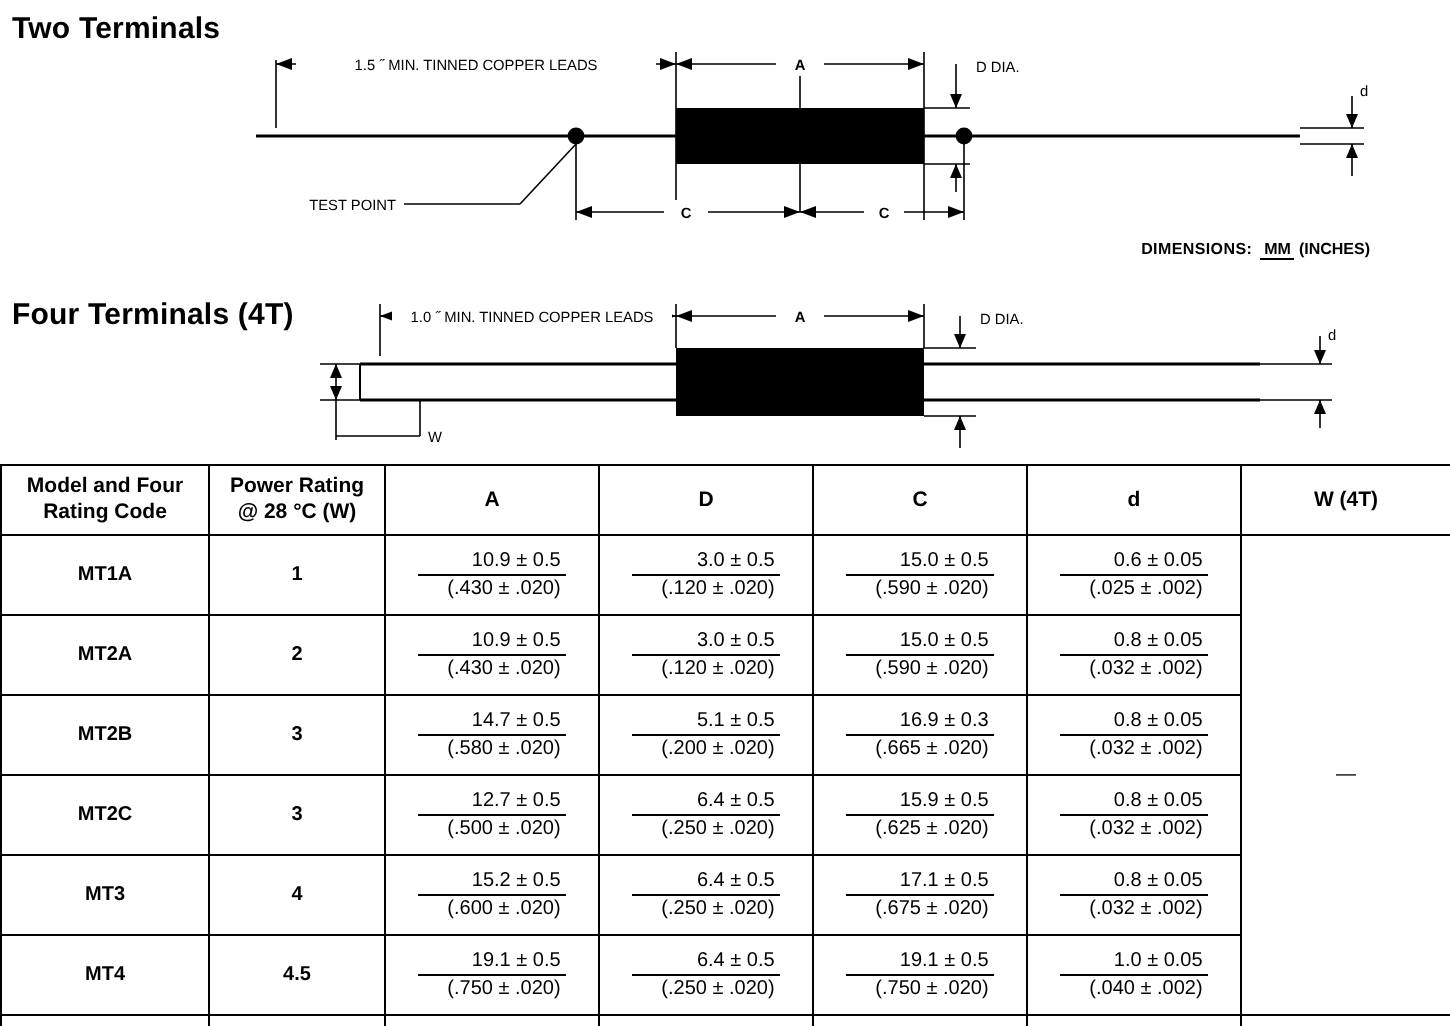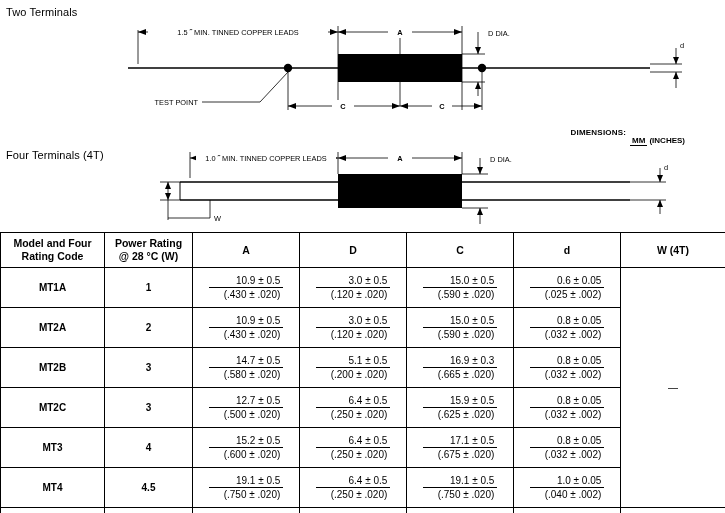--- a/index.html
+++ b/index.html
@@ -10,22 +10,22 @@
   body {
     width: 725px;
     height: 513px;
     position: relative;
     font-family: "Liberation Sans", sans-serif;
     color: #000;
     overflow: hidden;
   }
   .sec-title {
     position: absolute;
-    font-size: 11px;
-    font-weight: normal;
+    font-size: 15px;
+    font-weight: bold;
     letter-spacing: 0.1px;
   }
   #two-term-title { left: 6px; top: 6px; }
   #four-term-title { left: 6px; top: 149px; }
 
   .diagram {
     position: absolute;
   }
   #two-term-diagram { left: 110px; top: 18px; width: 600px; height: 100px; }
   #four-term-diagram { left: 110px; top: 152px; width: 600px; height: 80px; }
@@ -37,21 +37,20 @@
     font-size: 8px;
     font-weight: bold;
     text-align: right;
   }
   .dim-note .lbl { display: inline-block; vertical-align: middle; letter-spacing: .2px; text-align: right;}
   .dim-frac {
     display: inline-block;
     vertical-align: middle;
     text-align: left;
     margin-left: 4px;
-    margin-top: 16px;
   }
   .dim-frac .top { border-bottom: 1px solid #000; padding: 0 2px 0px 2px; }
   .dim-frac .bot { padding: 0 2px; }
 
   
   table.spec {
     position: absolute;
     left: 0;
     top: 232px;
     border-collapse: collapse;

